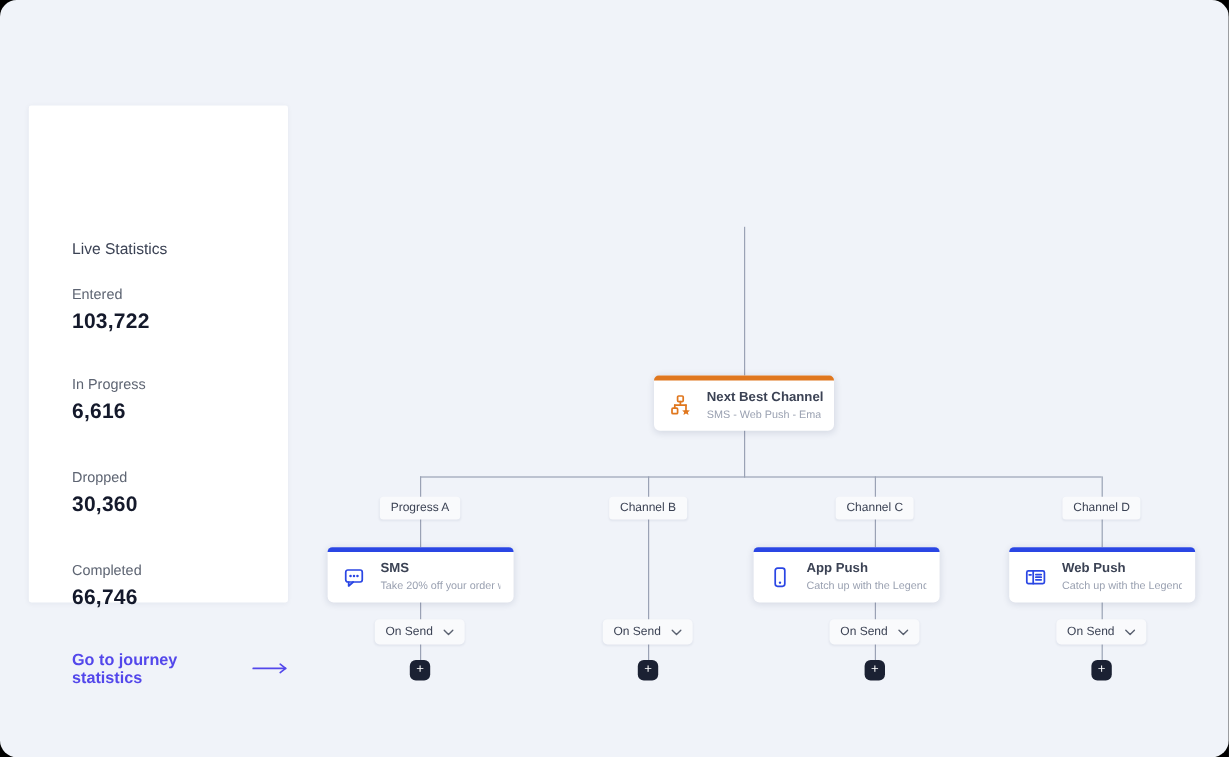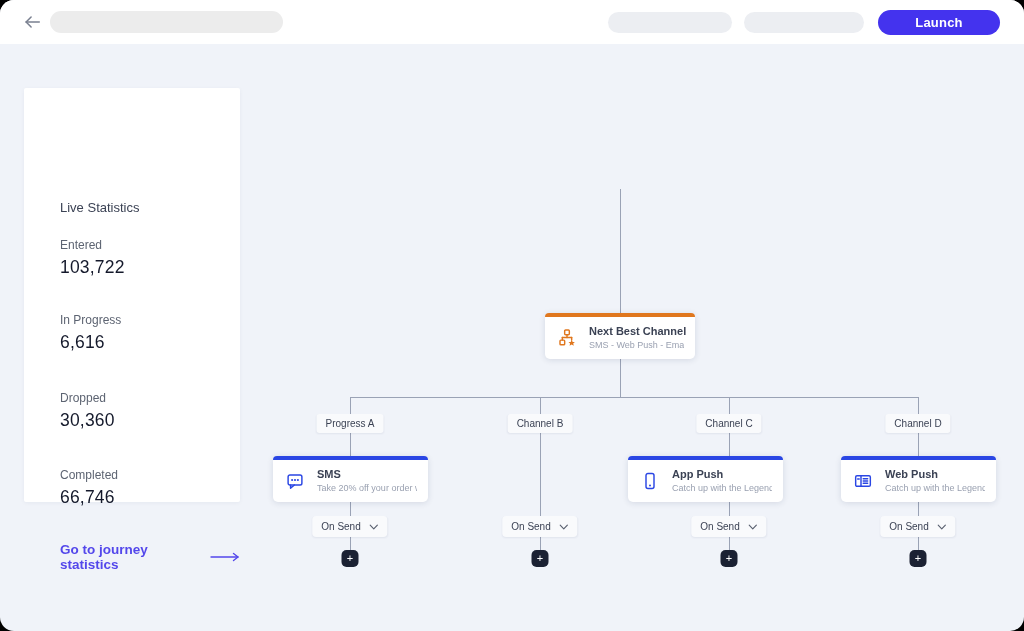--- a/index.html
+++ b/index.html
@@ -17,21 +17,21 @@
   .sk-a{left:608px;top:12px;width:124px;height:21px;background:#eceef2;}
   .sk-b{left:744px;top:12px;width:120px;height:21px;background:#eceef2;}
   .launch-btn{position:absolute;left:878px;top:10px;width:122px;height:25px;border-radius:999px;
     border:none;color:#fff;font-family:"Liberation Sans",sans-serif;font-size:13px;font-weight:700;letter-spacing:.2px;cursor:pointer;}
   
   .sidebar{position:absolute;left:24px;top:88px;width:216px;height:414px;background:#fff;border-radius:2px;
     box-shadow:0 1px 4px rgba(25,39,80,.05);}
   .sb-title{position:absolute;left:36px;top:112px;font-size:13px;color:#3b4254;}
   .stat{position:absolute;left:36px;}
   .stat .lbl{font-size:12px;color:#5d6472;}
-  .stat .val{font-size:17.5px;font-weight:400;color:#14192b;margin-top:5px;letter-spacing:.2px;}
+  .stat .val{font-size:17.5px;font-weight:700;color:#14192b;margin-top:5px;letter-spacing:.2px;}
   .st0{top:150px}.st1{top:225px}.st2{top:303px}.st3{top:380px}
   .sb-link{position:absolute;left:36px;top:454px;font-size:13.5px;font-weight:700;display:flex;align-items:center;gap:20px;cursor:pointer;text-decoration:none;}
   
   .vline,.hline{position:absolute;background:#9aa2b5;}
   
   .node{position:absolute;background:#fff;border-radius:5px;box-shadow:0 1px 6px rgba(25,39,80,.13);cursor:pointer;}
   .node .accent{height:4px;border-radius:5px 5px 0 0;}
   .node .body{display:flex;align-items:center;gap:11px;padding:8px 11px 9px;}
   .node .nicon{flex:none;width:22px;height:22px;display:flex;align-items:center;justify-content:center;}
   .node .txt{min-width:0;}
@@ -50,34 +50,20 @@
   .addbtn{position:absolute;top:550px;transform:translateX(-50%);width:17px;height:17px;background:#1b2133;
     border:none;border-radius:5px;color:#fff;font-size:11px;line-height:15px;text-align:center;cursor:pointer;padding:0;font-family:"Liberation Sans",sans-serif;}
   .cx0{left:350px}.cx1{left:540px}.cx2{left:729px}.cx3{left:918px}
   svg{display:block;}
 </style>
 </head>
 <body>
 
 <div class="frame">
 
-  <div class="topbar">
-    <button class="back-btn">
-      <span>
-        <svg width="20" height="18" viewBox="0 0 22 18" fill="none" stroke="#7a8090" stroke-width="1.7" stroke-linecap="round" stroke-linejoin="round">
-          <path d="M19 9 H4.5"></path>
-            <path d="M10 3.5 L4.5 9 L10 14.5"></path>
-        </svg>
-      </span>
-    </button>
-    <div class="skeleton sk-name"></div>
-    <div class="skeleton sk-a"></div>
-    <div class="skeleton sk-b"></div>
-    <button class="launch-btn" style="background: rgb(68, 51, 238);">Launch</button>
-  </div>
 
   <div class="sidebar">
     <div class="sb-title">Live Statistics</div>
 
     <div class="stat st0">
       <div class="lbl">Entered</div>
       <div class="val">103,722</div>
     </div>
     <div class="stat st1">
       <div class="lbl">In Progress</div>

